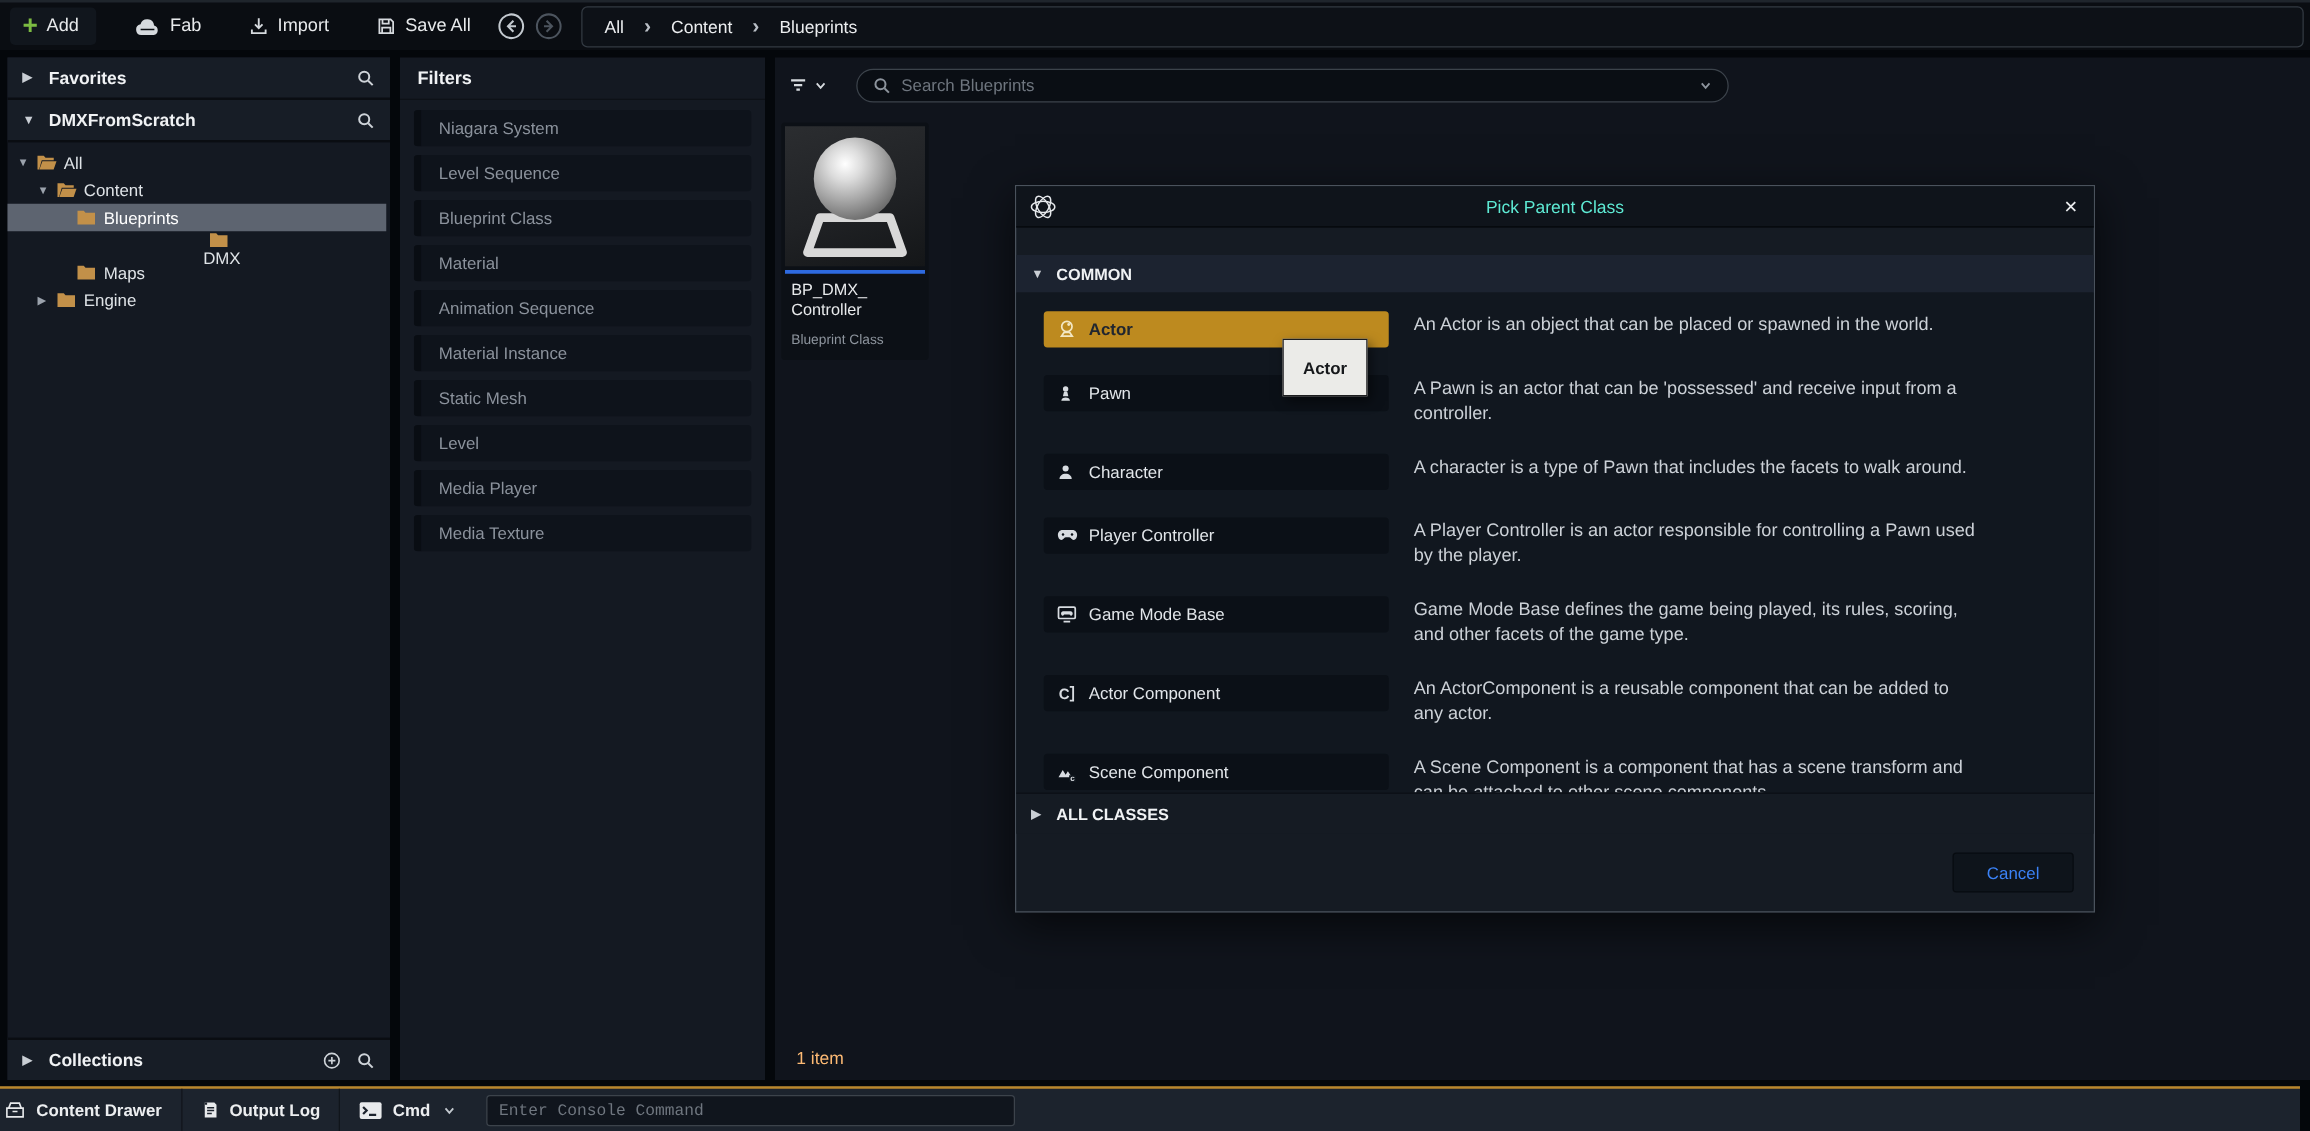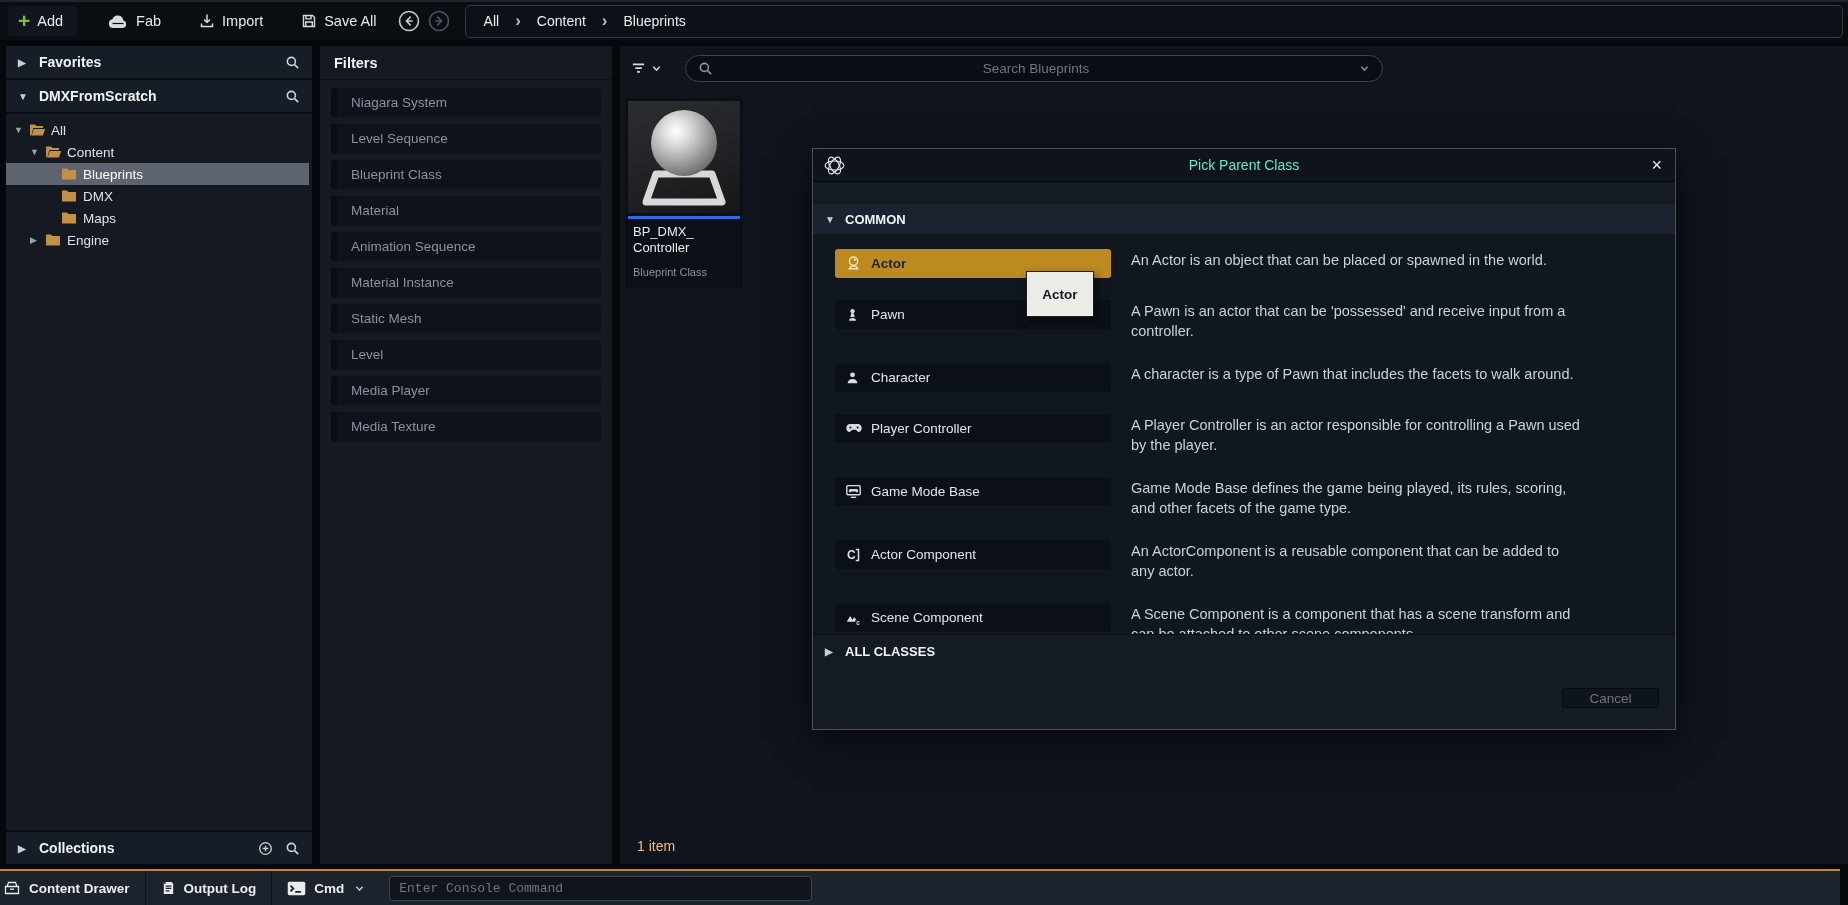--- a/index.html
+++ b/index.html
@@ -72,21 +72,21 @@
   
   .search-row { display:flex; align-items:center; padding:9px 10px 0 10px; gap:9px; }
   .funnel-wrap { display:flex; align-items:center; gap:4px; color:#d6dade; }
   .search-pill {
     width:698px; height:27px; margin-left:14px; background:#0a0e14;
     border:1px solid #3c434b; border-radius:14px;
     display:flex; align-items:center; padding:0 12px; gap:8px; color:#8d949d;
   }
   .search-pill input {
     flex:1; background:transparent; border:none; outline:none;
-    color:#ffffff; font-family:"Liberation Sans",sans-serif; font-size:13.5px;text-align:center;
+    color:#ffffff; font-family:"Liberation Sans",sans-serif; font-size:13.5px;
   }
   .search-pill input::placeholder { color:#6e757e; }
 
   .asset-tile {
     position:absolute; left:5px; top:52px; width:118px; height:190px;
     background:#0c1016; border-radius:3px; overflow:hidden;
   }
   .thumb { position:relative; width:112px; height:112px; margin:3px;
     background:linear-gradient(160deg,#2b2d30 0%,#202225 55%,#141618 100%); }
   .platform { position:absolute; left:50%; bottom:7px; transform:translateX(-50%); }
@@ -121,22 +121,22 @@
     display:flex; align-items:center; padding:0 10px; gap:9px;
     color:#e2e6ea; font-size:13.5px; }
   .cls-btn .ci { width:17px; color:#d8dce1; }
   .cls-row.selected .cls-btn { background:#BD8A1F; color:#20262f; font-weight:600; }
   .cls-row.selected .cls-btn .ci { color:#f3e7c3; }
   .cls-desc { max-width:455px; font-size:14.5px; line-height:1.38; color:#ccd1d7; padding-top:1px; }
   .dlg-allcls { height:33px; background:#151b23; border-top:1px solid #0a0e14;
     display:flex; align-items:center; padding:0 12px; gap:8px;
     font-weight:bold; font-size:13px; color:#f0f2f4; flex:none; }
   .dlg-foot { height:62px; flex:none; display:flex; align-items:center; justify-content:flex-end; padding-right:16px; }
-  .cancel-btn { width:97px; height:20px; background:#0e141b; border:1px solid #070b10;
-    border-radius:3px; color:#737373; font-size:13.5px;
+  .cancel-btn { width:97px; height:32px; background:#0e141b; border:1px solid #070b10;
+    border-radius:3px; color:#3b82f6; font-size:13.5px;
     display:flex; align-items:center; justify-content:center; }
 
   
   .tooltip {
     position:absolute; left:1026px; top:271px; width:68px; height:46px;
     background:#ebebe8; border:1px solid #1c1d1f; box-shadow:3px 4px 9px rgba(0,0,0,.55);
     display:flex; align-items:center; justify-content:center;
     color:#16181b; font-size:13.5px; font-weight:600; z-index:50;
   }
 
@@ -267,21 +267,21 @@
   </div>
       <div class="tree-row selected" style="padding-left: 40px;">
     <span class="tw"></span>
     <span class="tf">
           <svg width="16" height="14" viewBox="0 0 16 14" fill="currentColor">
             <path d="M1 1.5h5l1.4 1.6H15v9.4H1z"></path>
           </svg>
         </span>
     <span class="tl">Blueprints</span>
   </div>
-      <div class="tree-row" style="padding-left: 40px;">
+      <div class="tree-row" style="padding-left: 40px; flex-direction: column;">
     <span class="tw"></span>
     <span class="tf">
           <svg width="16" height="14" viewBox="0 0 16 14" fill="currentColor">
             <path d="M1 1.5h5l1.4 1.6H15v9.4H1z"></path>
           </svg>
         </span>
     <span class="tl">DMX</span>
   </div>
       <div class="tree-row" style="padding-left: 40px;">
     <span class="tw"></span>

